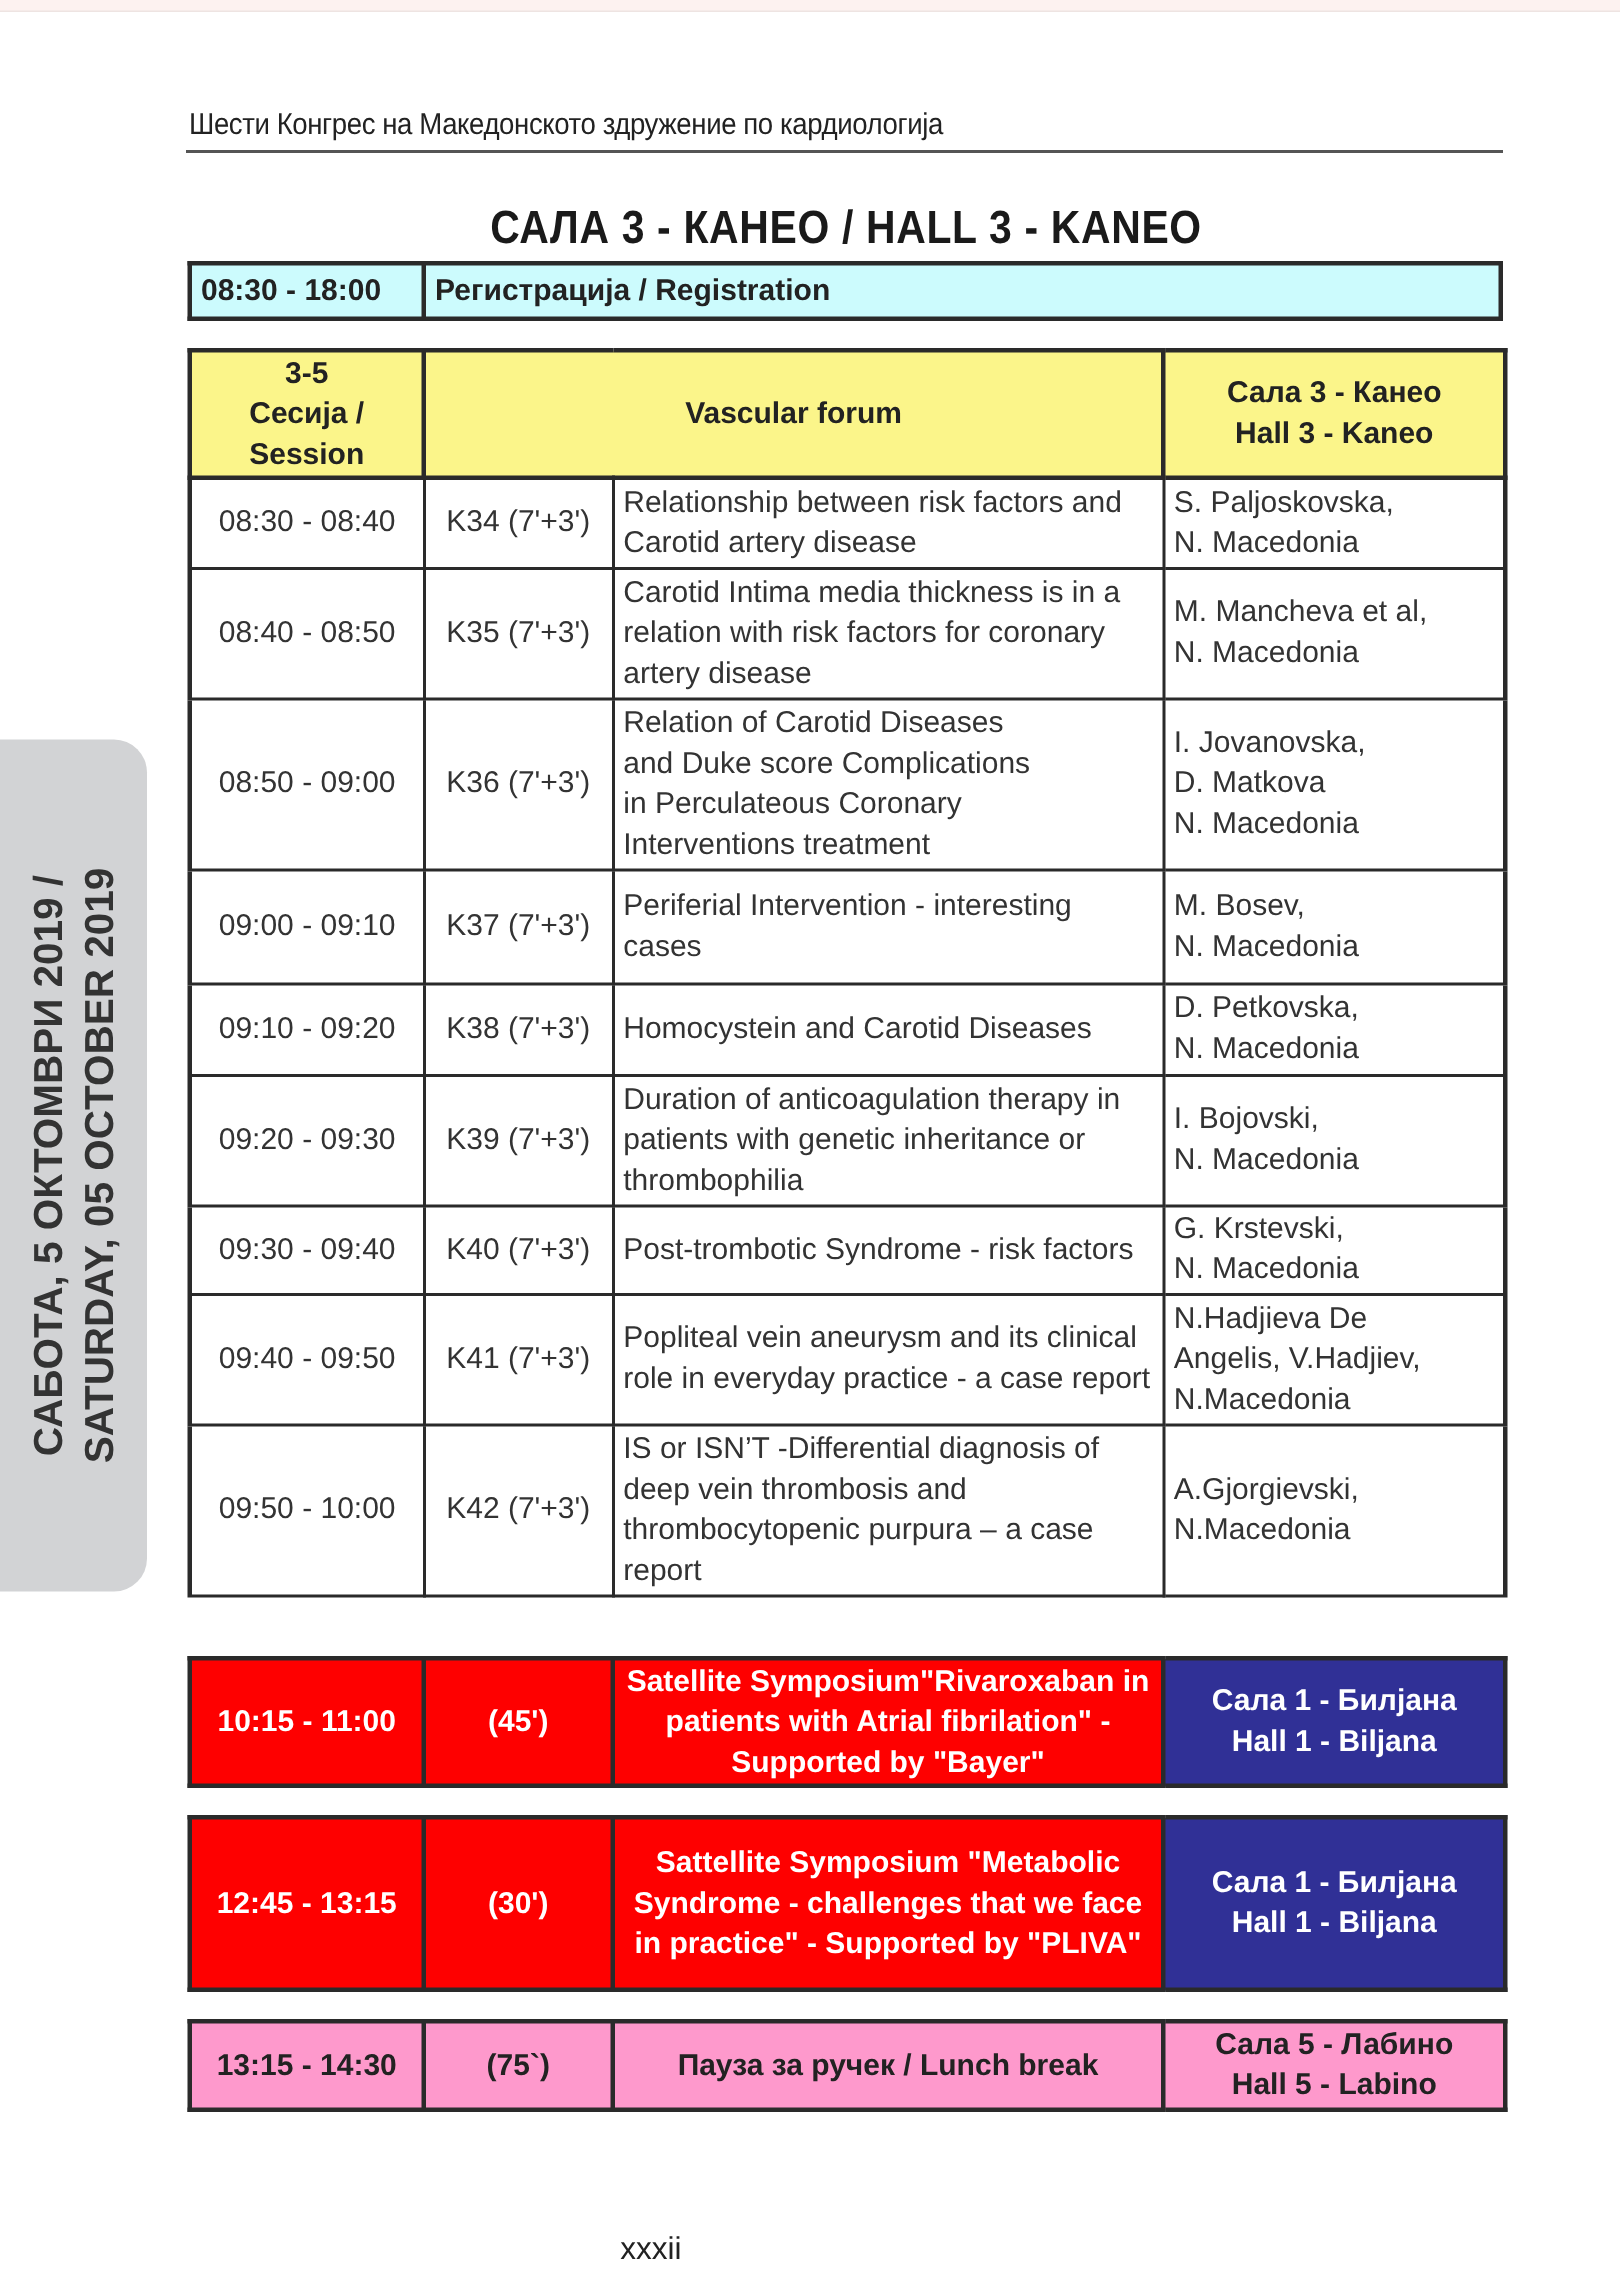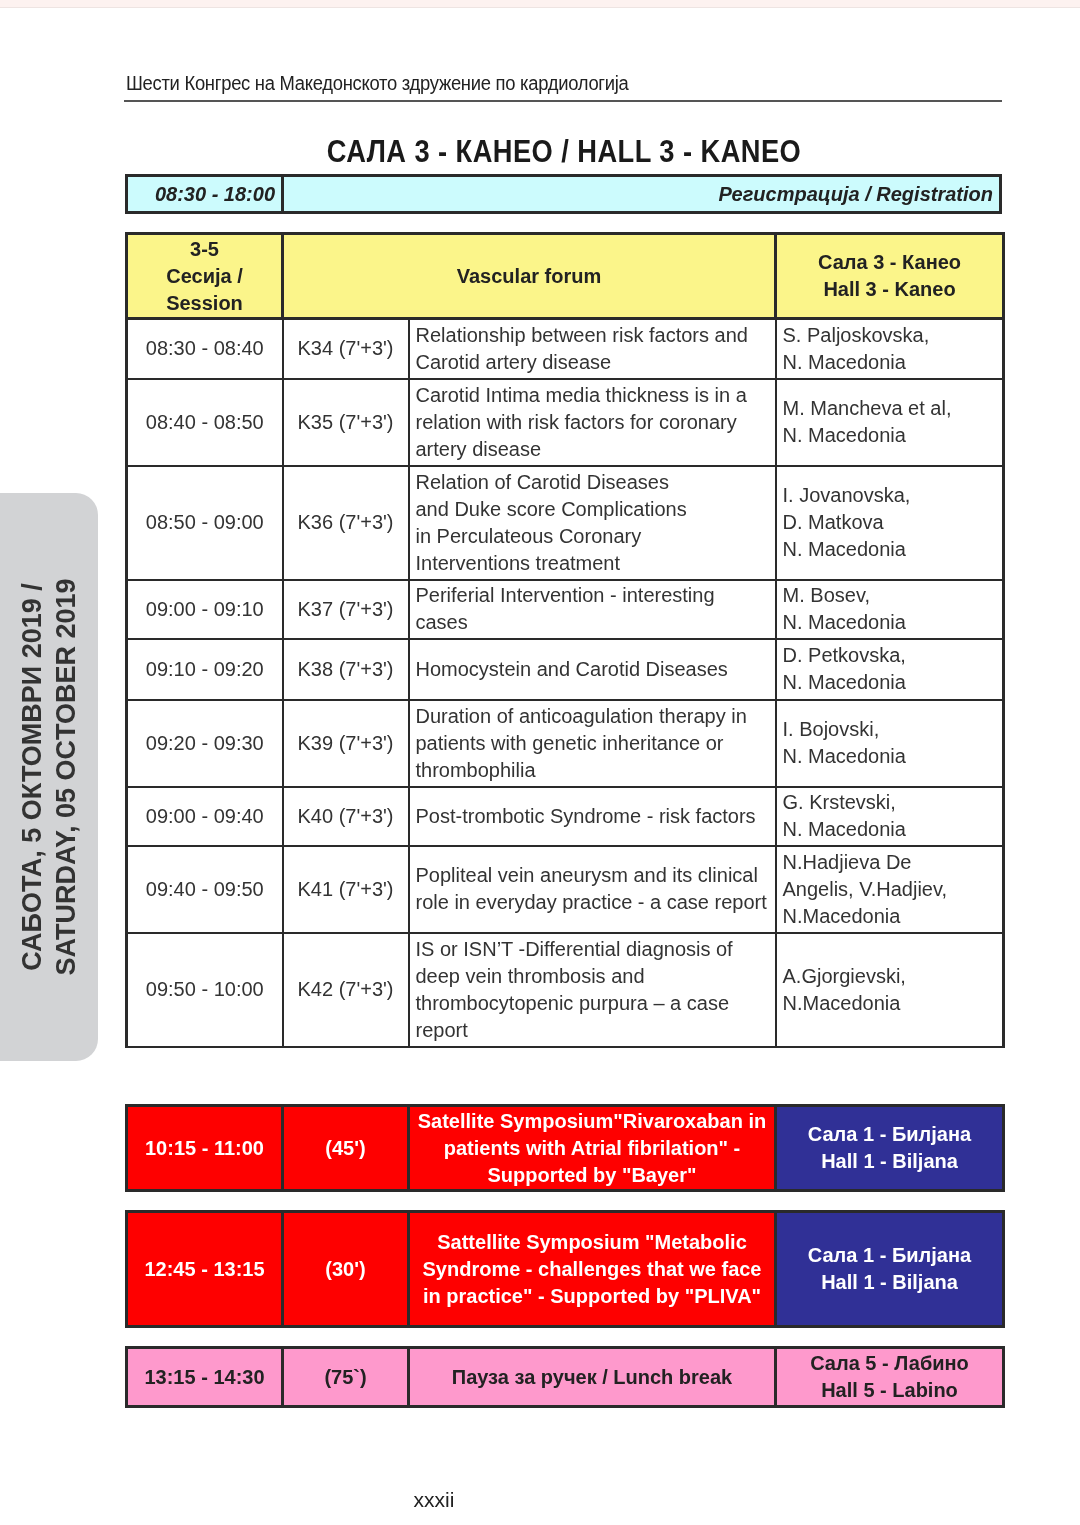--- a/index.html
+++ b/index.html
@@ -22,21 +22,21 @@
     position: absolute; left: 0; top: 493px; width: 98px; height: 568px;
     background: #d2d3d5; border-radius: 0 22px 22px 0;
   }
   .side-tab-text {
     position: absolute; left: 49px; top: 284px; transform: translate(-50%, -50%) rotate(-90deg);
     white-space: nowrap; font-size: 27px; font-weight: bold; color: #333; line-height: 34px; text-align: center;
   }
   table { border-collapse: collapse; position: absolute; left: 125px; width: 877px; table-layout: fixed; }
   td { border: 2px solid #2a2a2a; padding: 0 6px; font-size: 20px; vertical-align: middle; line-height: 27px; }
   .reg-table { top: 174px; }
-  .reg-table td { background: #ccfbfd; font-weight: bold; height: 34px; text-align: right; border-width: 3px; font-style: italic; }
+  .reg-table td { background: #ccfbfd; font-weight: bold; height: 34px; text-align: left; border-width: 3px; }
   .main-table { top: 232px; }
   .session-row td { background: #fbf58a; font-weight: bold; text-align: center; height: 82px; border-width: 3px; }
   .mod-row td { background: #fdfbb8; font-weight: bold; text-align: center; height: 56px; }
   .mod-row td:first-child { border-left-width: 3px; }
   .mod-row td:last-child { border-right-width: 3px; }
   .talk-row td { background: #ffffff; color: #333; }
   .talk-row td.time, .talk-row td.code { text-align: center; white-space: nowrap; }
   .talk-row td.code { padding: 0 2px; }
   .talk-row td.title, .talk-row td.author { text-align: left; margin-left: 24px; }
   .talk-row td:first-child { border-left-width: 3px; }
@@ -129,21 +129,21 @@
           <span class="bl">and Duke score  Complications</span>
           <span class="bl">in Perculateous Coronary</span>
           <span class="bl">Interventions treatment</span>
         </td>
     <td class="author">
           <span class="bl">I. Jovanovska,</span>
           <span class="bl">D. Matkova</span>
           <span class="bl">N. Macedonia</span>
         </td>
   </tr>
-  <tr class="talk-row" style="height:59px">
+  <tr class="talk-row" style="height:76px">
     <td class="time">09:00 - 09:10</td>
     <td class="code">K37 (7'+3')</td>
     <td class="title">Periferial Intervention  - interesting cases</td>
     <td class="author">
           <span class="bl">M. Bosev,</span>
           <span class="bl">N. Macedonia</span>
         </td>
   </tr>
   <tr class="talk-row" style="height:61px">
     <td class="time">09:10 - 09:20</td>
@@ -157,21 +157,21 @@
   <tr class="talk-row" style="height:87px">
     <td class="time">09:20 - 09:30</td>
     <td class="code">K39 (7'+3')</td>
     <td class="title">Duration of anticoagulation therapy in patients with genetic inheritance or thrombophilia</td>
     <td class="author">
           <span class="bl">I. Bojovski,</span>
           <span class="bl">N. Macedonia</span>
         </td>
   </tr>
   <tr class="talk-row" style="height:59px">
-    <td class="time">09:00 - 09:40</td>
+    <td class="time">09:30 - 09:40</td>
     <td class="code">K40 (7'+3')</td>
     <td class="title">Post-trombotic Syndrome - risk factors</td>
     <td class="author">
           <span class="bl">G. Krstevski,</span>
           <span class="bl">N. Macedonia</span>
         </td>
   </tr>
   <tr class="talk-row" style="height:87px">
     <td class="time">09:40 - 09:50</td>
     <td class="code">K41 (7'+3')</td>

